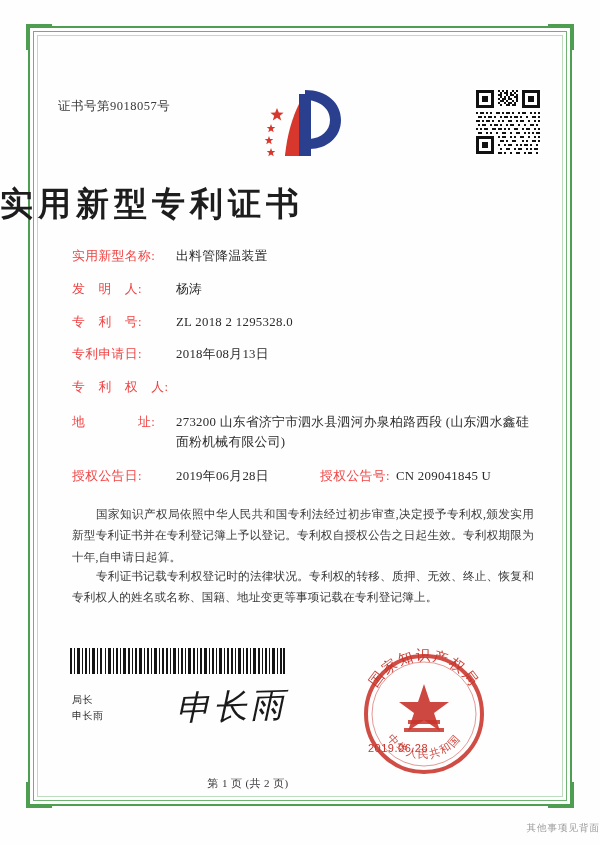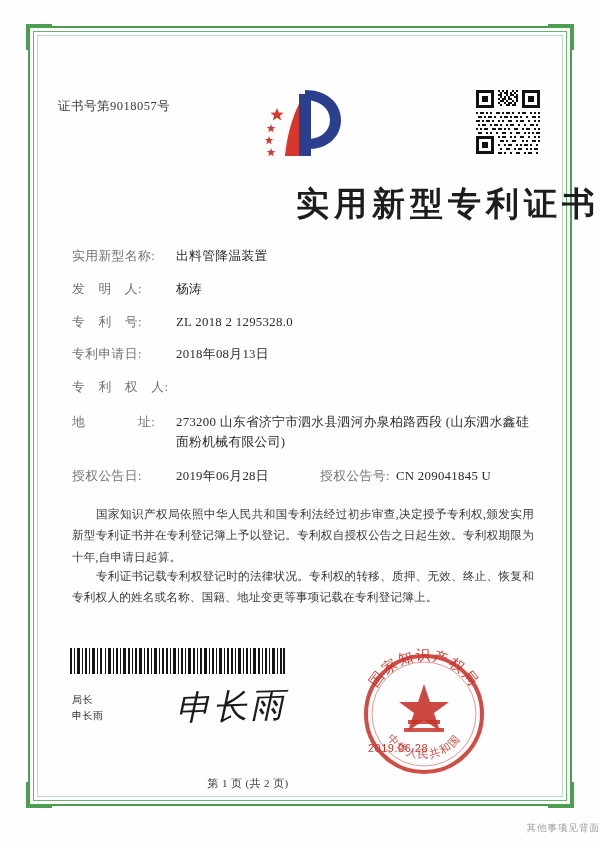--- a/index.html
+++ b/index.html
@@ -96,21 +96,21 @@
     background: #ffffff;
   }
   .qr svg { display: block; }
 
   
   .doc-title {
     position: absolute;
     left: 0;
     top: 182px;
     width: 600px;
-    text-align: right;
+    text-align: left;
     font-size: 33px;
     font-weight: bold;
     letter-spacing: 5px;
     color: #1d1d1d;
     font-family: "Liberation Serif", serif;
   }
 
   
   .fields {
     position: absolute;
@@ -123,21 +123,21 @@
   .field-row {
     display: flex;
     align-items: baseline;
     margin-bottom: 15.5px;
     line-height: 1.35;
   }
   .field-label {
     flex: 0 0 auto;
     white-space: nowrap;
     letter-spacing: 0.4px;
-    color: #737373;
+    color: #ef4444;
   }
   .field-label.wide { width: 104px; }
   .field-value {
     flex: 1 1 auto;
     color: #2b2b2b;
     letter-spacing: 0.3px;
   }
   .field-value.addr {
     line-height: 1.6;
   }

